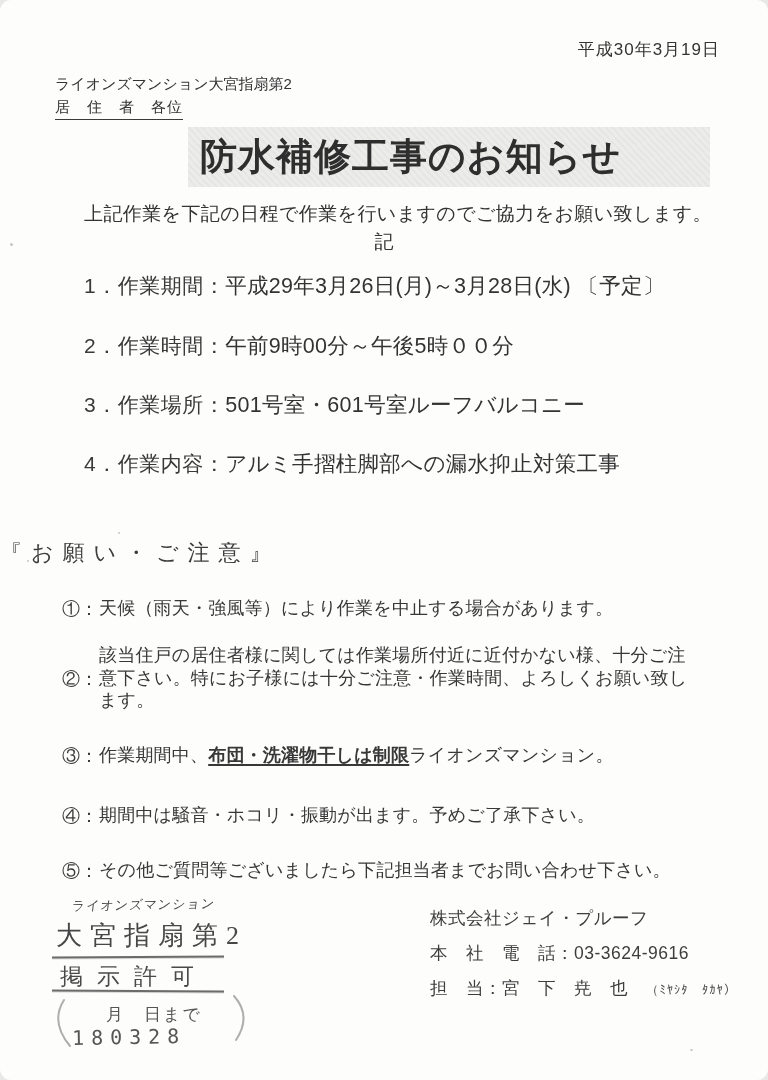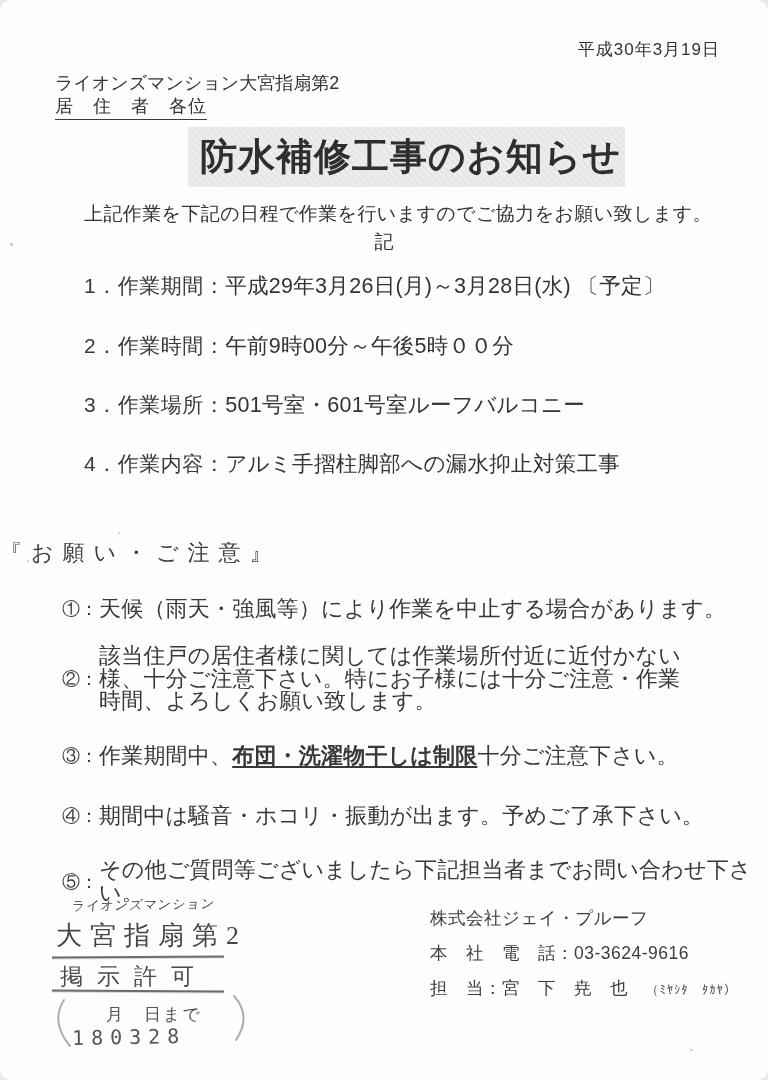--- a/index.html
+++ b/index.html
@@ -5,25 +5,25 @@
   html,body{margin:0;padding:0;background:#e8e8e8;}
   .page{
     position:relative;width:768px;height:1080px;margin:0 auto;
     background:#fdfdfc;overflow:hidden;
     font-family:"Liberation Sans",sans-serif;
     color:#3a3a3a;
     border-radius:11px;
   }
   
   .doc-date{position:absolute;top:38px;right:48px;font-size:17px;letter-spacing:1px;color:#333;}
-  .addressee{position:absolute;top:72px;left:55px;font-size:18px;line-height:23px;color:#333;}
+  .addressee{position:absolute;top:72px;left:55px;font-size:15px;line-height:23px;color:#333;}
   .addressee .line2{display:inline-block;border-bottom:1.5px solid #3a3a3a;padding-bottom:1px;letter-spacing:1px;}
   
   .title-box{
-    position:absolute;top:127px;left:188px;width:437px;height:60px;
+    position:absolute;top:127px;left:188px;width:522px;height:60px;
     background:#ececea;
     background-image:repeating-linear-gradient(47deg,rgba(190,190,190,.14) 0 2px,transparent 2px 5px);
     display:flex;align-items:center;
   }
   .title-box .title-text{
     font-size:37px;font-weight:600;letter-spacing:1px;color:#2e2e2e;
     padding-left:12px;white-space:nowrap;
   }
   .intro{position:absolute;top:201px;left:84px;font-size:19px;letter-spacing:.4px;color:#343434;}
   .record-mark{position:absolute;top:229px;left:0;width:768px;text-align:center;font-size:19px;color:#343434;}
@@ -32,21 +32,21 @@
   .work-item .prefix{font-size:21px;color:#3a3a3a;letter-spacing:.5px;}
   .work-item .value{font-size:21.5px;color:#333;letter-spacing:.3px;}
   .wi-1{top:271px;} .wi-2{top:331px;} .wi-3{top:390px;} .wi-4{top:449px;}
   
   .notice-heading{
     position:absolute;top:538px;left:0;width:708px;text-align:left;
     font-size:22px;letter-spacing:9px;color:#3c3c3c;
   }
   .notice{position:absolute;left:62px;display:flex;align-items:center;}
   .notice .no{font-size:18px;margin-right:1px;white-space:nowrap;color:#3a3a3a;flex-shrink:0;}
-  .notice .txt{font-size:22px;line-height:22.5px;color:#383838;letter-spacing:.2px;}
+  .notice .txt{font-size:18px;line-height:22.5px;color:#383838;letter-spacing:.2px;font-family:Liberation Mono, monospace;}
   .n-1{top:597px;} .n-2{top:645px;} .n-2 .txt{width:592px;} .n-3{top:744px;} .n-4{top:804px;} .n-5{top:859px;}
   .emph{font-weight:700;text-decoration:underline;text-underline-offset:3px;text-decoration-thickness:1.5px;}
   
   .stamp{position:absolute;left:30px;top:890px;width:250px;height:185px;color:#4e4e4e;}
   .stamp .handwritten{
     position:absolute;left:42px;top:6px;font-size:13px;letter-spacing:1px;
     transform:skewX(-8deg) rotate(-1deg);color:#4a4a4a;white-space:nowrap;
   }
   .stamp .building{
     position:absolute;left:26px;top:28px;font-family:"Liberation Serif",serif;
@@ -120,21 +120,21 @@
     <span class="txt">天候（雨天・強風等）により作業を中止する場合があります。</span>
   </div>
 
   <div class="notice n-2">
     <span class="no">②：</span>
     <span class="txt">該当住戸の居住者様に関しては作業場所付近に近付かない様、十分ご注意下さい。特にお子様には十分ご注意・作業時間、よろしくお願い致します。</span>
   </div>
 
   <div class="notice n-3">
     <span class="no">③：</span>
-    <span class="txt"><span>作業期間中、</span><span class="emph">布団・洗濯物干しは制限</span><span>十分ご注意下さい。</span></span>
+    <span class="txt"><span>作業期間中、</span><span class="emph">布団・洗濯物干しは制限</span><span>ライオンズマンション。</span></span>
   </div>
 
   <div class="notice n-4">
     <span class="no">④：</span>
     <span class="txt">期間中は騒音・ホコリ・振動が出ます。予めご了承下さい。</span>
   </div>
 
   <div class="notice n-5">
     <span class="no">⑤：</span>
     <span class="txt">その他ご質問等ございましたら下記担当者までお問い合わせ下さい。</span>

